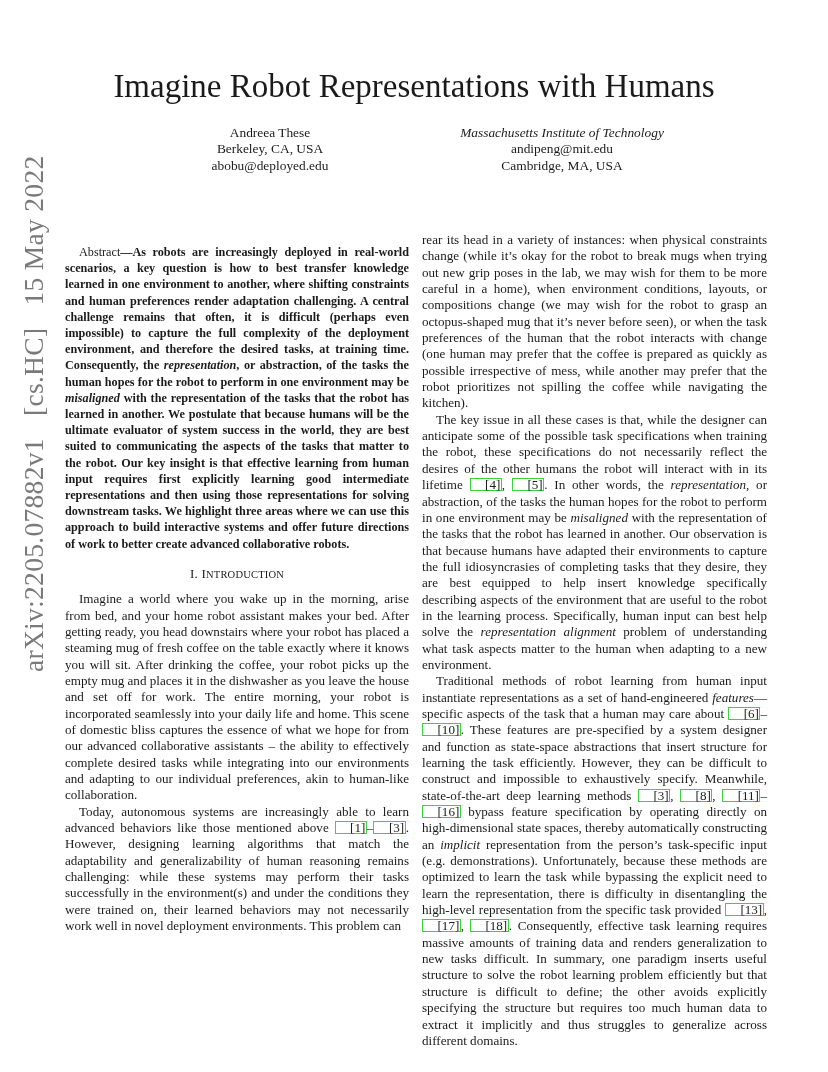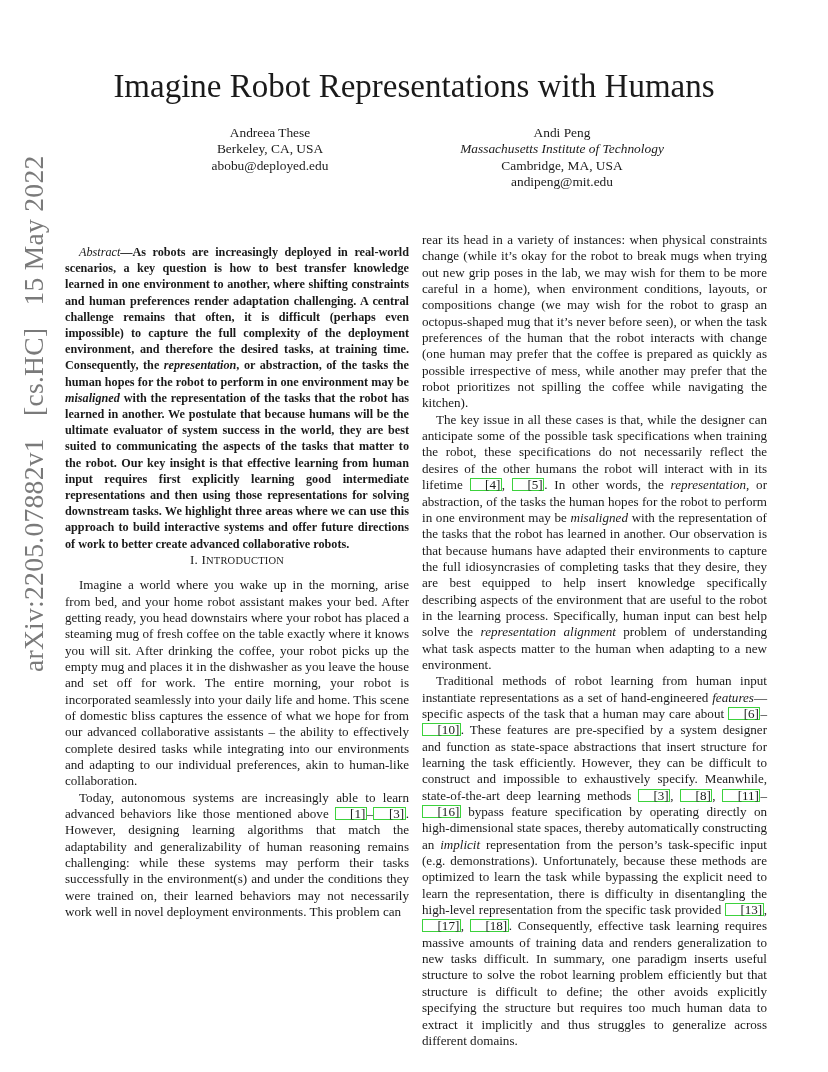--- a/index.html
+++ b/index.html
@@ -23,53 +23,52 @@
   }
   .stamp span { margin-right: 15px; }
 
   .col { position: absolute; top: 244px; width: 344px; font-size: 13.1px; line-height: 16.35px; text-align: justify; }
   .col.left { left: 65px; }
   .col.right { left: 422px; width: 345px; top: 244px; }
   .col p { margin: 0; text-indent: 14px; }
   .col p.noindent { text-indent: 0; }
   .abstract { font-weight: bold; font-size: 12.2px; line-height: 16.2px; }
   .abstract em { font-weight: bold; }
-  .abstract .lead { font-style: italic; font-weight: normal; }
+  .abstract .lead { font-weight: normal; }
   .abstract .lead2 { font-style: italic; font-weight: normal; }
   .section-head { text-align: center; font-size: 13.1px; margin: 10px 0 6px; text-indent: 0 !important; letter-spacing: 0.2px; }
   .section-head .sc { font-size: 10.5px; }
   .cite { border: 1px solid #3cd23c; padding: 0 0.5px; line-height: 11px; display: inline-block; }
 </style>
 </head>
 <body>
 
 <h1 class="title">Imagine Robot Representations with Humans</h1>
 
 <div class="author a1">
   <div>Andreea These</div>
   <div>Berkeley, CA, USA</div>
   <div>abobu@deployed.edu</div>
 </div>
 <div class="author a2">
-  <div>Andi Peng</div>
   <div class="affil">Massachusetts Institute of Technology</div>
+  <div>andipeng@mit.edu</div>
   <div>Cambridge, MA, USA</div>
-  <div>andipeng@mit.edu</div>
 </div>
 
 <div class="stamp">
   <span>arXiv:2205.07882v1</span>
   <span>[cs.HC]</span>
   <span>15 May 2022</span>
 </div>
 
 <div class="col left">
   <p class="abstract"><span class="lead">Abstract</span><span>—</span><span>As robots are increasingly deployed in real-world scenarios, a key question is how to best transfer knowledge learned in one environment to another, where shifting constraints and human preferences render adaptation challenging. A central challenge remains that often, it is difficult (perhaps even impossible) to capture the full complexity of the deployment environment, and therefore the desired tasks, at training time. Consequently, the </span><em style="font-style:italic">representation</em><span>, or abstraction, of the tasks the human hopes for the robot to perform in one environment may be </span><em style="font-style:italic">misaligned</em><span> with the representation of the tasks that the robot has learned in another. We postulate that because humans will be the ultimate evaluator of system success in the world, they are best suited to communicating the aspects of the tasks that matter to the robot. Our key insight is that effective learning from human input requires first explicitly learning good intermediate representations and then using those representations for solving downstream tasks. We highlight three areas where we can use this approach to build interactive systems and offer future directions of work to better create advanced collaborative robots.</span></p>
 
-  <p class="section-head" style="margin-bottom:8px;"><span>I. </span><span>I</span><span class="sc">NTRODUCTION</span></p>
+  <p class="section-head" style="margin-top:14px;margin-bottom:8px;"><span>I. </span><span>I</span><span class="sc">NTRODUCTION</span></p>
 
   <p>Imagine a world where you wake up in the morning, arise from bed, and your home robot assistant makes your bed. After getting ready, you head downstairs where your robot has placed a steaming mug of fresh coffee on the table exactly where it knows you will sit. After drinking the coffee, your robot picks up the empty mug and places it in the dishwasher as you leave the house and set off for work. The entire morning, your robot is incorporated seamlessly into your daily life and home. This scene of domestic bliss captures the essence of what we hope for from our advanced collaborative assistants – the ability to effectively complete desired tasks while integrating into our environments and adapting to our individual preferences, akin to human-like collaboration.</p>
   <p><span>Today, autonomous systems are increasingly able to learn advanced behaviors like those mentioned above </span><a class="cite">[1]</a><span>–</span><a class="cite">[3]</a><span>. However, designing learning algorithms that match the adaptability and generalizability of human reasoning remains challenging: while these systems may perform their tasks successfully in the environment(s) and under the conditions they were trained on, their learned behaviors may not necessarily work well in novel deployment environments. This problem can</span></p>
 </div>
 
 <div class="col right" style="top:232px;">
     <p class="noindent"><span>rear its head in a variety of instances: when physical constraints change (while it’s okay for the robot to break mugs when trying out new grip poses in the lab, we may wish for them to be more careful in a home), when environment conditions, layouts, or compositions change (we may wish for the robot to grasp an octopus-shaped mug that it’s never before seen), or when the task preferences of the human that the robot interacts with change (one human may prefer that the coffee is prepared as quickly as possible irrespective of mess, while another may prefer that the robot prioritizes not spilling the coffee while navigating the kitchen).</span></p>
   <p><span>The key issue in all these cases is that, while the designer can anticipate some of the possible task specifications when training the robot, these specifications do not necessarily reflect the desires of the other humans the robot will interact with in its lifetime </span><a class="cite">[4]</a><span>, </span><a class="cite">[5]</a><span>. In other words, the </span><em>representation</em><span>, or abstraction, of the tasks the human hopes for the robot to perform in one environment may be </span><em>misaligned</em><span> with the representation of the tasks that the robot has learned in another. Our observation is that because humans have adapted their environments to capture the full idiosyncrasies of completing tasks that they desire, they are best equipped to help insert knowledge specifically describing aspects of the environment that are useful to the robot in the learning process. Specifically, human input can best help solve the </span><em>representation alignment</em><span> problem of understanding what task aspects matter to the human when adapting to a new environment.</span></p>
   <p><span>Traditional methods of robot learning from human input instantiate representations as a set of hand-engineered </span><em>features</em><span>—specific aspects of the task that a human may care about </span><a class="cite">[6]</a><span>–</span><a class="cite">[10]</a><span>. These features are pre-specified by a system designer and function as state-space abstractions that insert structure for learning the task efficiently. However, they can be difficult to construct and impossible to exhaustively specify. Meanwhile, state-of-the-art deep learning methods </span><a class="cite">[3]</a><span>, </span><a class="cite">[8]</a><span>, </span><a class="cite">[11]</a><span>–</span><a class="cite">[16]</a><span> bypass feature specification by operating directly on high-dimensional state spaces, thereby automatically constructing an </span><em>implicit</em><span> representation from the person’s task-specific input (e.g. demonstrations). Unfortunately, because these methods are optimized to learn the task while bypassing the explicit need to learn the representation, there is difficulty in disentangling the high-level representation from the specific task provided </span><a class="cite">[13]</a><span>, </span><a class="cite">[17]</a><span>, </span><a class="cite">[18]</a><span>. Consequently, effective task learning requires massive amounts of training data and renders generalization to new tasks difficult. In summary, one paradigm inserts useful structure to solve the robot learning problem efficiently but that structure is difficult to define; the other avoids explicitly specifying the structure but requires too much human data to extract it implicitly and thus struggles to generalize across different domains.</span></p>
 </div>

